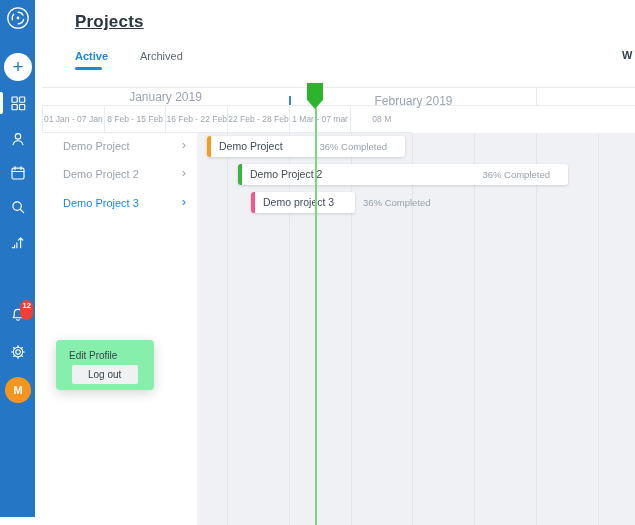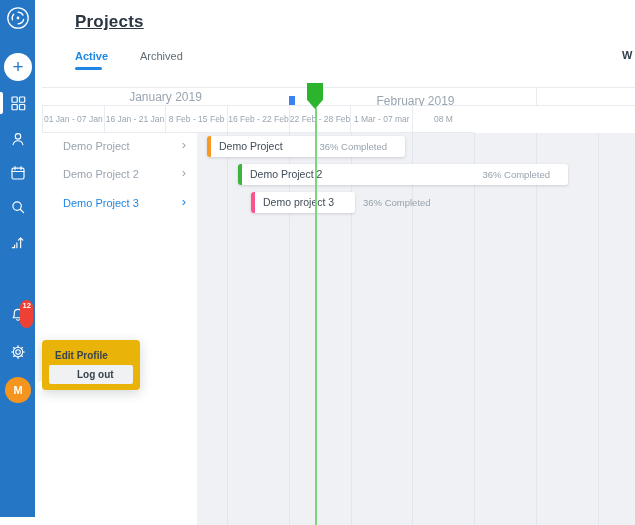--- a/index.html
+++ b/index.html
@@ -6,39 +6,39 @@
   body{width:635px;height:525px;position:relative;overflow:hidden;background:#fff;
        font-family:"Liberation Sans",sans-serif;-webkit-font-smoothing:antialiased;}
 
   
   .sidebar{position:absolute;left:0;top:0;width:35px;height:517px;background:var(--sidebar,#2577C6);z-index:6;}
   .side-icon{position:absolute;left:0;width:35px;height:24px;display:flex;align-items:center;justify-content:center;color:#fff;}
   .side-icon svg{display:block;}
   .active-indicator{position:absolute;left:0;top:92px;width:3px;height:22px;background:#fff;border-radius:0 2px 2px 0;}
   .plus-btn{position:absolute;left:4px;top:53px;width:28px;height:28px;border-radius:50%;background:#fff;
             color:var(--sidebar,#2577C6);font-size:19px;line-height:27px;text-align:center;font-weight:400;}
-  .badge{position:absolute;left:20px;top:300px;min-width:8px;height:28px;padding:0 2.5px;border-radius:7px;
+  .badge{position:absolute;left:20px;top:300px;min-width:8px;height:20px;padding:0 2.5px;border-radius:7px;
          background:var(--badge,#EE4035);color:#fff;font-size:7.5px;line-height:12px;font-weight:bold;text-align:center;z-index:7;}
   .avatar{position:absolute;left:5px;top:377px;width:26px;height:26px;border-radius:50%;background:var(--avatar,#F6951D);
           color:#fff;font-size:11px;font-weight:bold;line-height:26px;text-align:center;z-index:7;}
 
   
   .page-title{position:absolute;left:75px;top:12px;font-size:17px;font-weight:bold;color:#2A3642;letter-spacing:.2px;text-decoration:underline;}
   .tab{position:absolute;top:50px;font-size:11px;}
   .tab.active{left:75px;color:var(--accent,#1E87E5);font-weight:bold;}
   .tab.inactive{left:140px;color:#5E6C7A;}
   .tab-underline{position:absolute;left:75px;top:67px;width:27px;height:3px;border-radius:2px;background:var(--accent,#1E87E5);}
   .week-selector{position:absolute;left:622px;top:49px;font-size:11px;font-weight:bold;color:#323F4B;}
 
   
   .month-row{position:absolute;left:42px;top:87px;width:617px;height:19px;display:flex;box-sizing:border-box;
              border-top:1px solid #E8EBEF;border-bottom:1px solid #E8EBEF;background:#fff;}
   .month-cell{box-sizing:border-box;font-size:12px;color:#9AA5B1;display:flex;align-items:center;justify-content:center;text-align:center;}
   .month-cell.m0{width:247px;}
-  .month-cell.m1{width:247px;border-left:6px solid #3b82f6;margin-top:8px;}
+  .month-cell.m1{width:247px;border-left:2px solid #3b82f6;margin-top:8px;}
   .month-cell.m2{width:123px;border-left:1px solid #E8EBEF;}
   .week-row{position:absolute;left:42px;top:106px;height:27px;display:flex;background:#fff;}
   .week-cell{width:61.7px;box-sizing:border-box;border-left:1px solid #E8EBEF;border-bottom:1px solid #E8EBEF;
              font-size:8.5px;color:#9AA5B1;display:flex;align-items:center;justify-content:center;white-space:nowrap;overflow:hidden;}
 
   
   .chart-area{position:absolute;left:197px;top:133px;width:438px;height:392px;background:#EFF1F4;z-index:0;}
   .grid-line{position:absolute;top:0;width:1px;height:100%;background:#E2E6EA;}
   .today-line{position:absolute;left:315px;top:108px;width:2px;height:417px;background:var(--todayline,#7CD47C);z-index:3;}
   .today-flag{position:absolute;left:307px;top:83px;width:16px;height:26px;background:var(--today,#2DB42D);
@@ -50,24 +50,24 @@
   .bar-progress{position:absolute;right:18px;top:0;line-height:21px;font-size:9.5px;color:#97A2AD;white-space:nowrap;}
   .progress-outside{position:absolute;left:363px;top:192px;height:21px;line-height:21px;font-size:9.5px;color:#97A2AD;z-index:2;}
 
   
   .list-row{position:absolute;left:63px;width:123px;height:14px;font-size:11px;line-height:14px;color:#9AA4AF;z-index:1;}
   .list-row .chev{position:absolute;right:0;top:-1px;font-size:13px;line-height:14px;color:#9AA4AF;}
   .list-row.selected,.list-row.selected .chev{color:var(--accent,#1E87E5);}
   .r0{top:139px;} .r1{top:167px;} .r2{top:196px;}
 
   
-  .profile-menu{position:absolute;left:42px;top:340px;width:98px;background:#eab308;border-radius:4px;
-                box-shadow:0 3px 12px rgba(40,50,60,.2);padding:6px 0;z-index:8;box-sizing:border-box;font-weight:bold;}
+  .profile-menu{position:absolute;left:56px;top:340px;width:98px;background:#86efac;border-radius:4px;
+                box-shadow:0 3px 12px rgba(40,50,60,.2);padding:6px 0;z-index:8;box-sizing:border-box;}
   .menu-item{height:19px;line-height:19px;font-size:10px;color:#39434E;padding:0 13px;white-space:nowrap;}
-  .menu-item.highlighted{background:#F0F1F3;margin:0 7px;padding:0 28px;border-radius:2px;}
+  .menu-item.highlighted{background:#F0F1F3;margin:0 16px;padding:0 16px;border-radius:2px;}
   .menu-arrow{position:absolute;left:35px;top:380px;width:0;height:0;border-top:6px solid transparent;
               border-bottom:6px solid transparent;border-right:7px solid #fff;z-index:9;}
 </style>
 </head>
 <body>
 
 <div class="sidebar">
   <div class="side-icon" style="top:6px;">
     <span>
       <svg width="24" height="24" viewBox="0 0 24 24" fill="none" stroke="#fff" stroke-width="1.3" stroke-linecap="round">
@@ -159,21 +159,20 @@
 <div class="tab inactive">Archived</div>
 <div class="week-selector">W</div>
 
 <div class="month-row">
   <div class="month-cell m0">January 2019</div>
   <div class="month-cell m1">February 2019</div>
   <div class="month-cell m2"></div>
 </div>
 <div class="week-row">
   <div class="week-cell">01 Jan - 07 Jan</div>
-  <div class="week-cell">16 Jan - 21 Jan</div>
   <div class="week-cell">8 Feb - 15 Feb</div>
   <div class="week-cell">16 Feb - 22 Feb</div>
   <div class="week-cell">22 Feb - 28 Feb</div>
   <div class="week-cell">1 Mar - 07 mar</div>
   <div class="week-cell">08 M</div>
 </div>
 
 <div class="chart-area">
   <div class="grid-line" style="left:30px"></div>
   <div class="grid-line" style="left:92px"></div>

